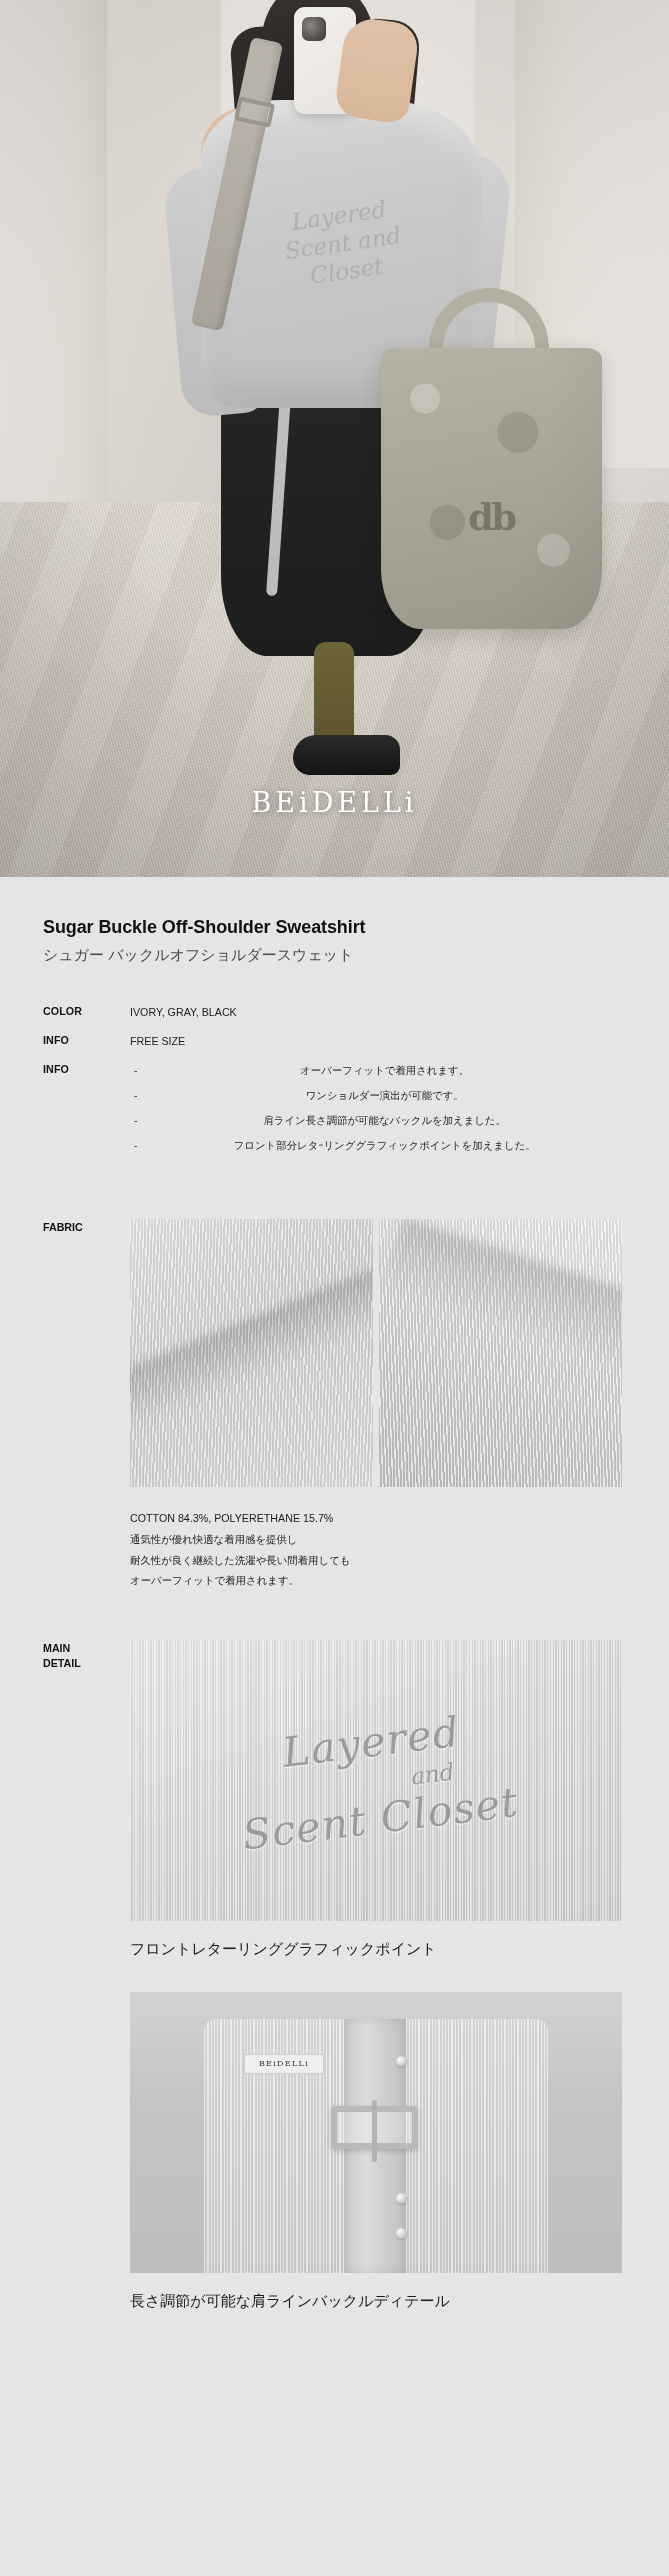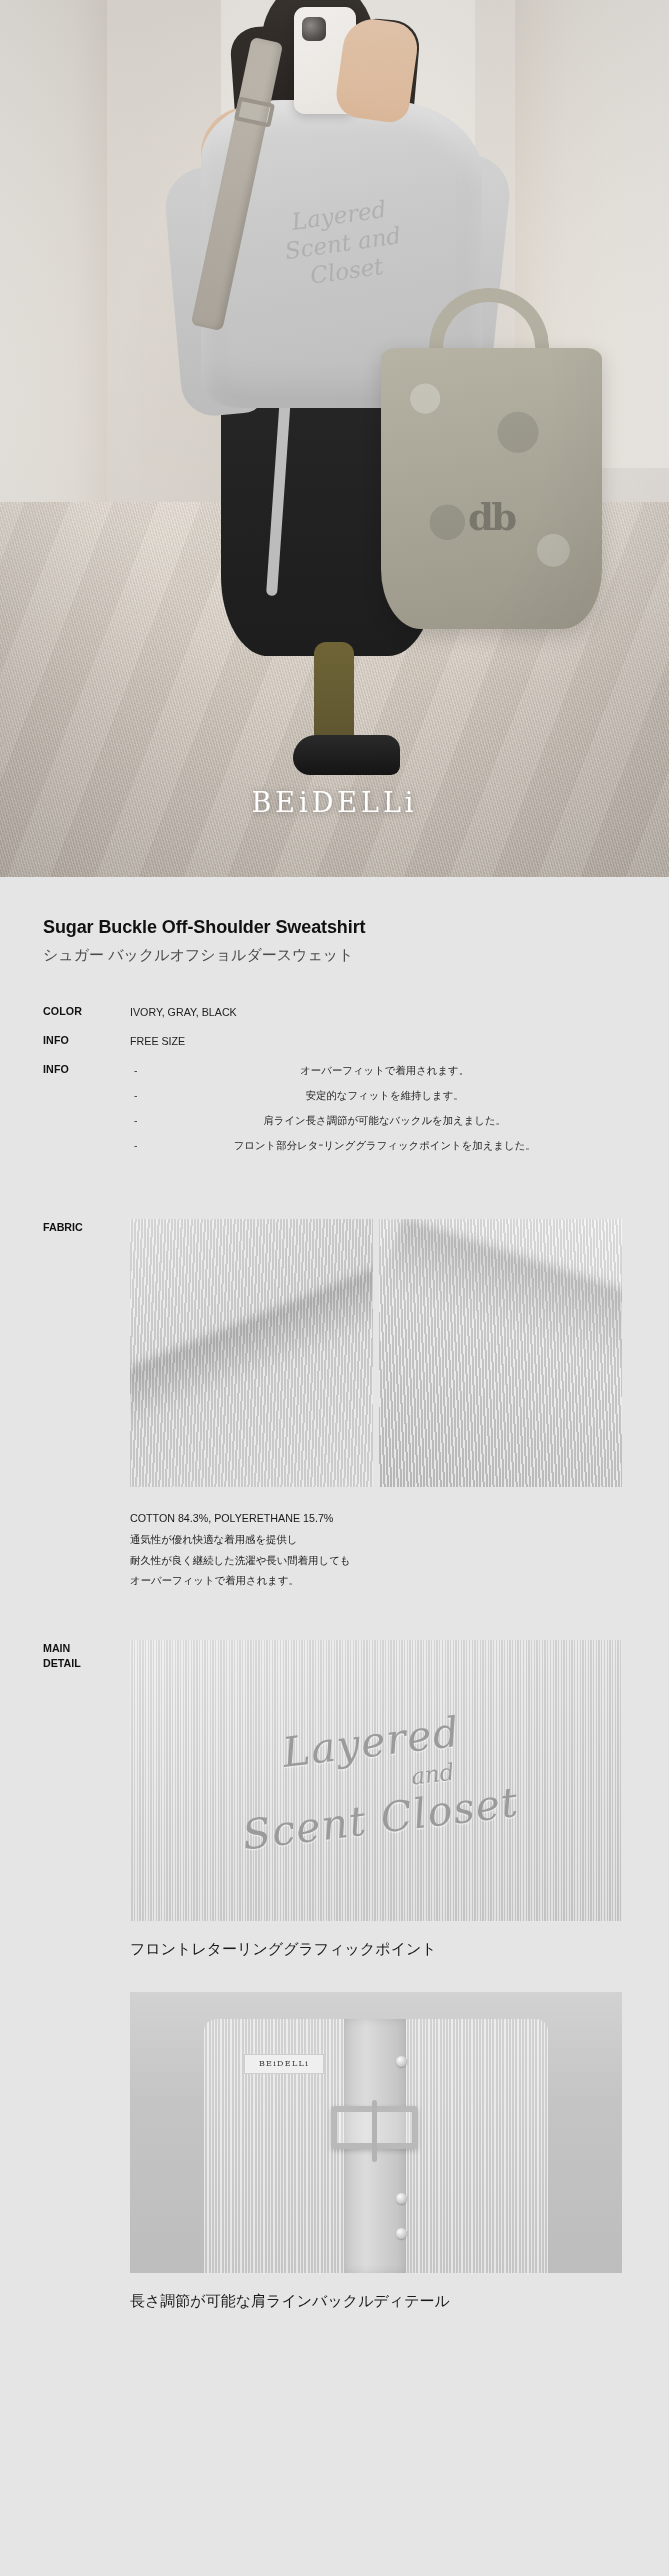--- a/index.html
+++ b/index.html
@@ -546,21 +546,21 @@
         </tr>
         <tr>
           <th>INFO</th>
           <td>FREE SIZE</td>
         </tr>
         <tr>
           <th>INFO</th>
           <td>
             <ul class="info-list">
               <li>オーバーフィットで着用されます。</li>
-              <li>安定的なフィットを維持します。</li>
+              <li>ワンショルダー演出が可能です。</li>
               <li>肩ライン長さ調節が可能なバックルを加えました。</li>
               <li>フロント部分レタｰリンググラフィックポイントを加えました。</li>
             </ul>
           </td>
         </tr>
       </tbody>
     </table>
 
     <div class="section">
       <div class="section-label">FABRIC</div>

